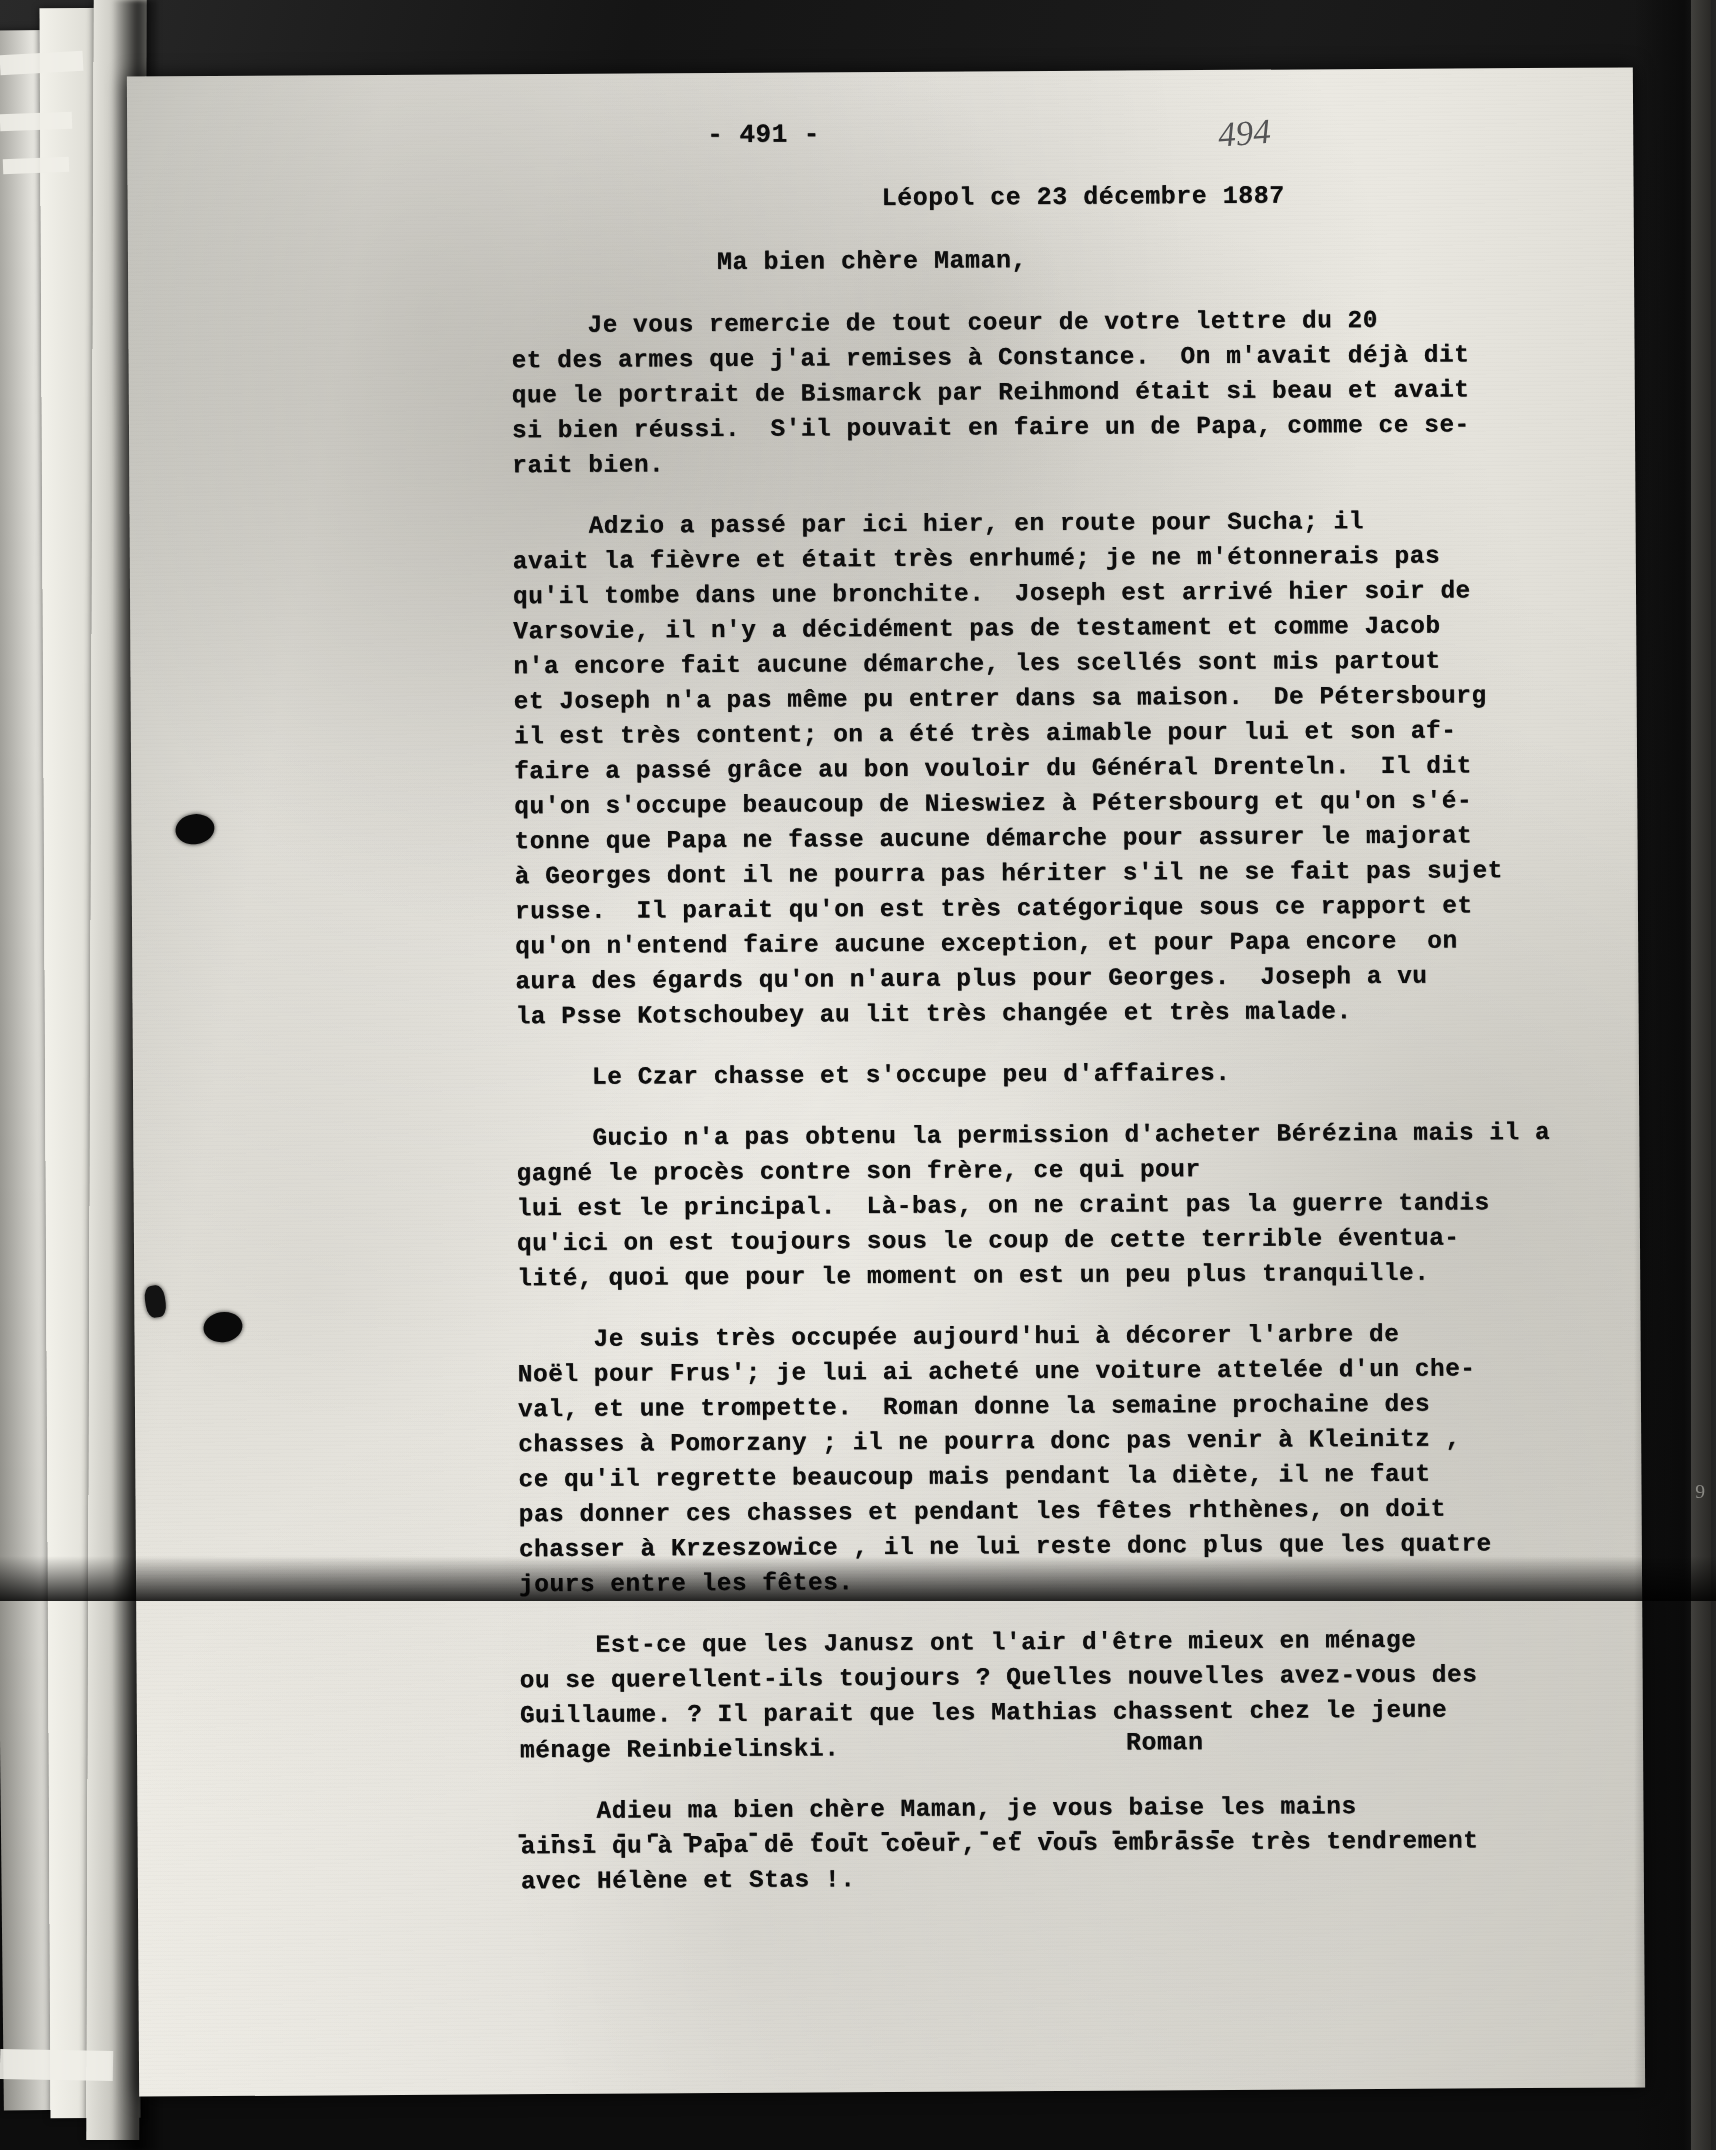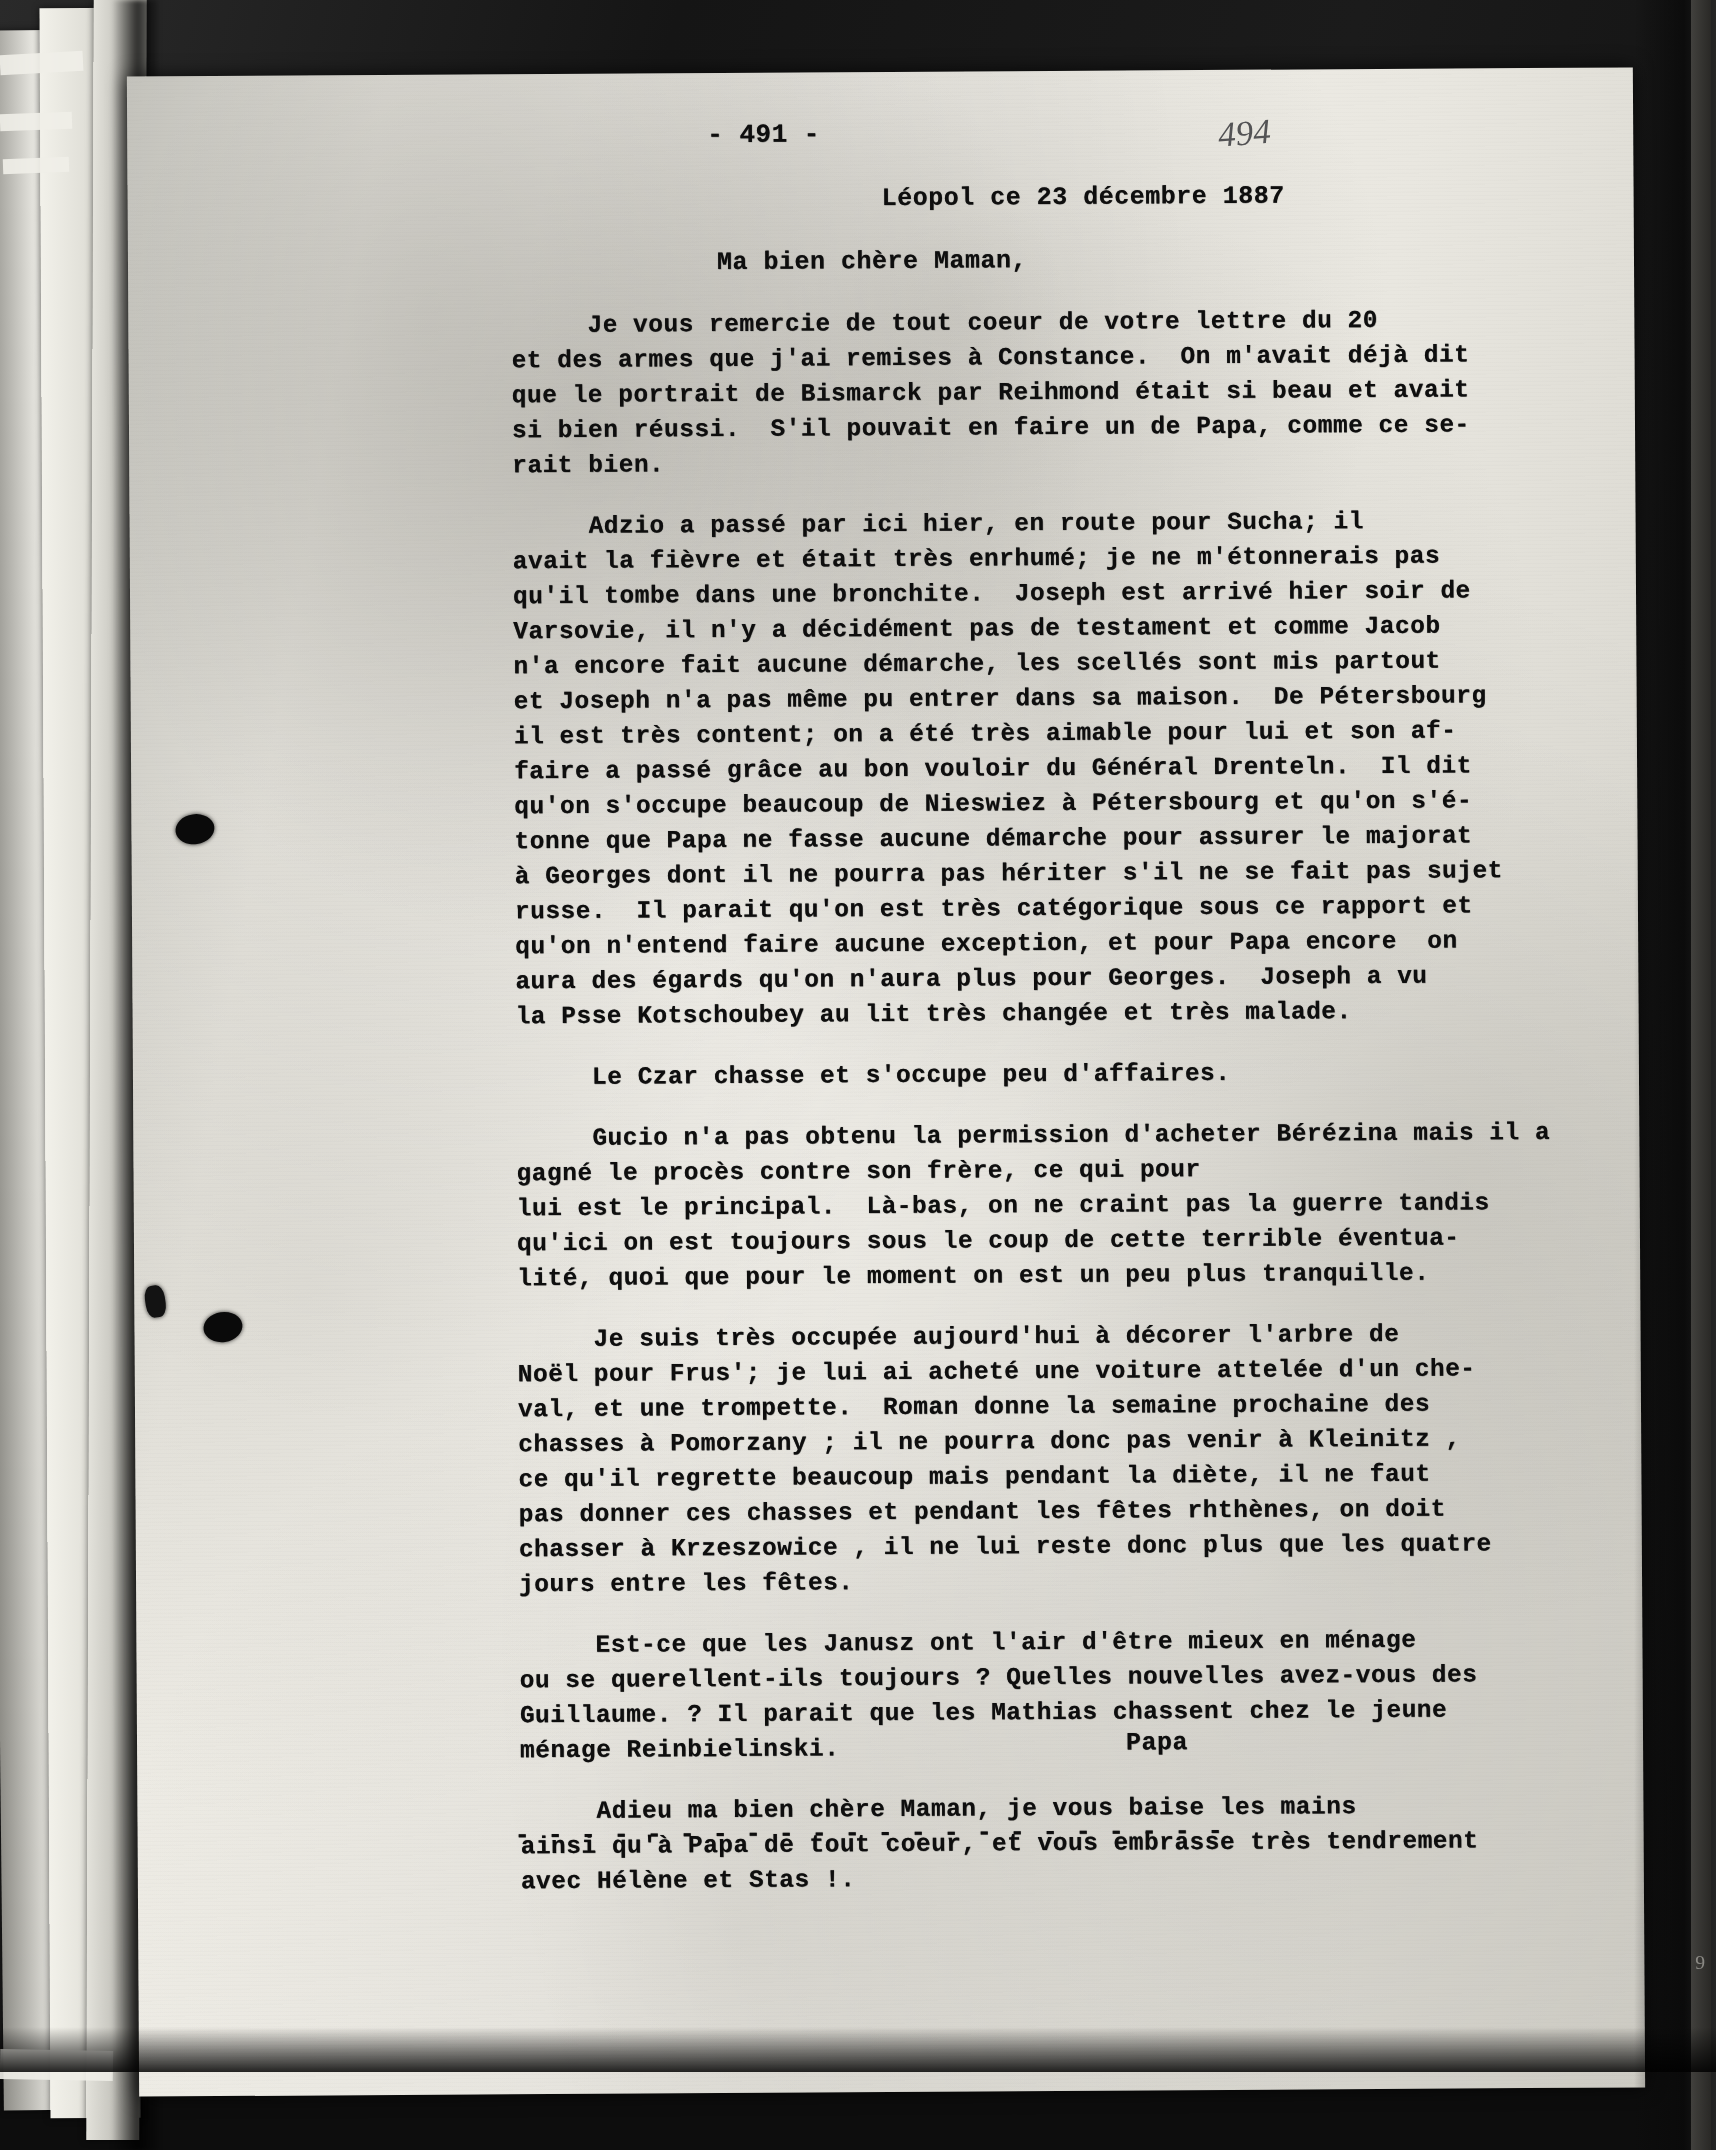--- a/index.html
+++ b/index.html
@@ -11,21 +11,21 @@
     width: 1717px;
     height: 2151px;
     overflow: hidden;
     font-family: "Liberation Mono", monospace;
   }
 
   
   #scan {
     position: relative;
     width: 1717px;
-    height: 2072px;
+    height: 1601px;
     background:
       linear-gradient(105deg, #2a2a2a 0%, #151515 30%, #1b1b1b 60%, #0e0e0e 100%);
   }
 
   
   .under-stack {
     position: absolute;
     background: #d9d8d2;
     box-shadow: 0 0 7.5px rgba(0,0,0,.6);
   }
@@ -272,21 +272,21 @@
 jours entre les fêtes.</p>
         <p>     Est-ce que les Janusz ont l'air d'être mieux en ménage
 ou se querellent-ils toujours ? Quelles nouvelles avez-vous des
 Guillaume. ? Il parait que les Mathias chassent chez le jeune
 ménage Reinbielinski.</p>
         <p>     Adieu ma bien chère Maman, je vous baise les mains
 ainsi qu'à Papa de tout coeur, et vous embrasse très tendrement
 avec Hélène et Stas !.</p>
       </div>
 
-      <div class="tw signature">Papa</div>
+      <div class="tw signature">Roman</div>
       <div class="tw rule">- - - - - - - - - - - - - - - - - - - - - -</div>
     </div>
   </div>
 
   <div class="right-edge"></div>
   <div class="right-strip"></div>
   <div class="bottom-edge"></div>
   <div class="corner-mark">9</div>
 </div>
 

